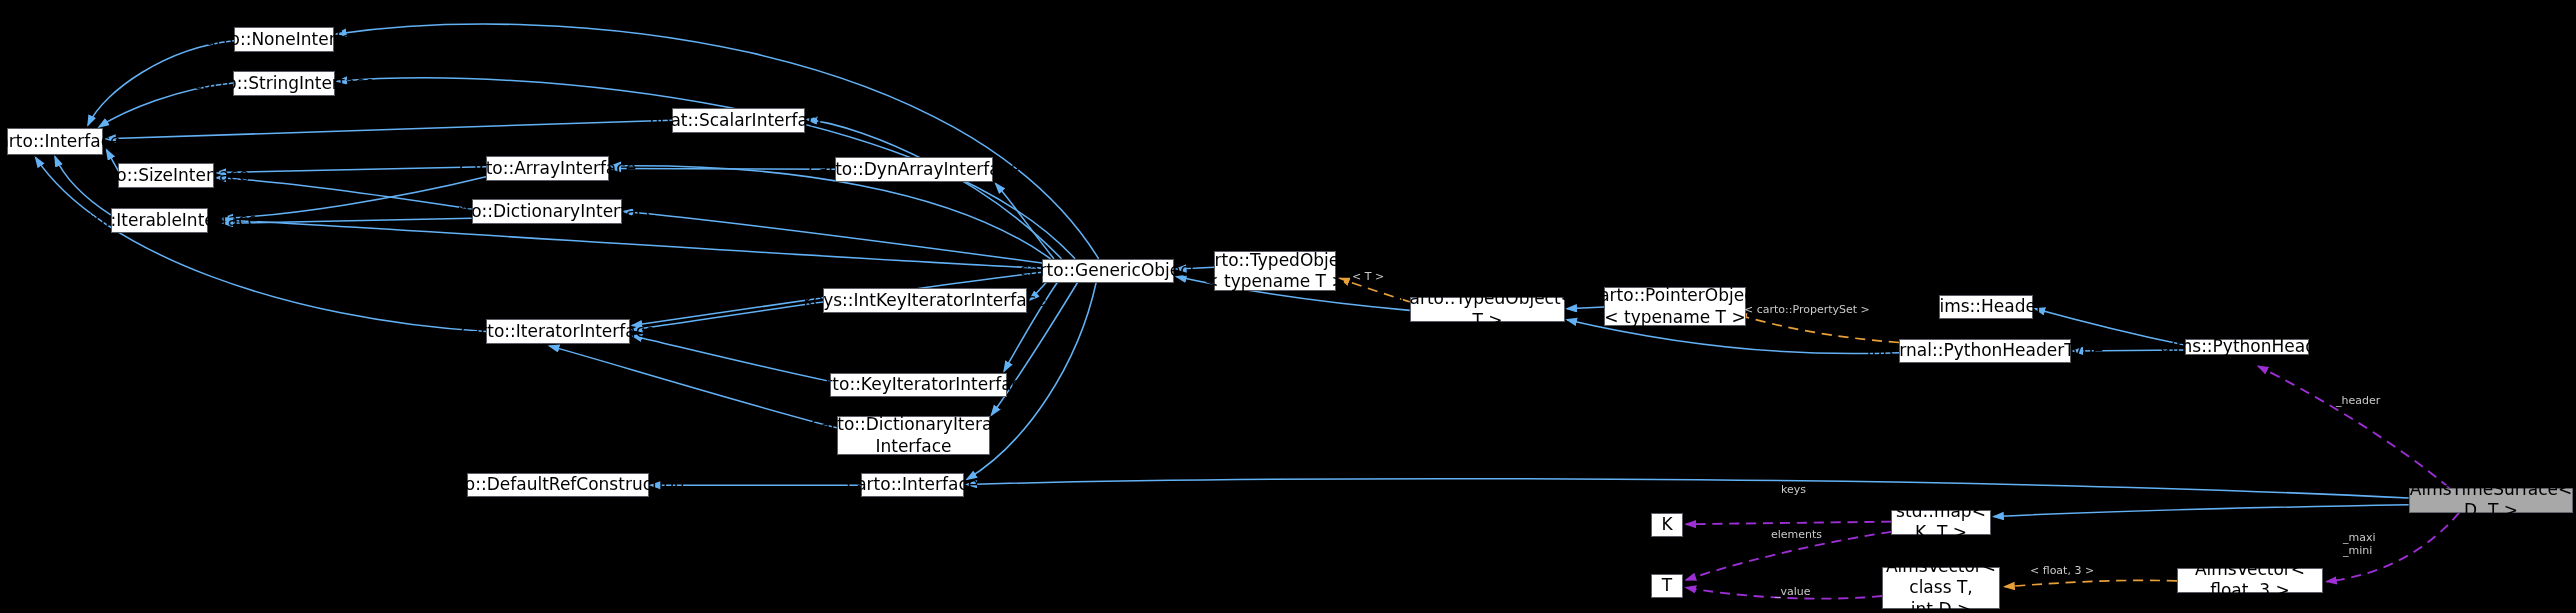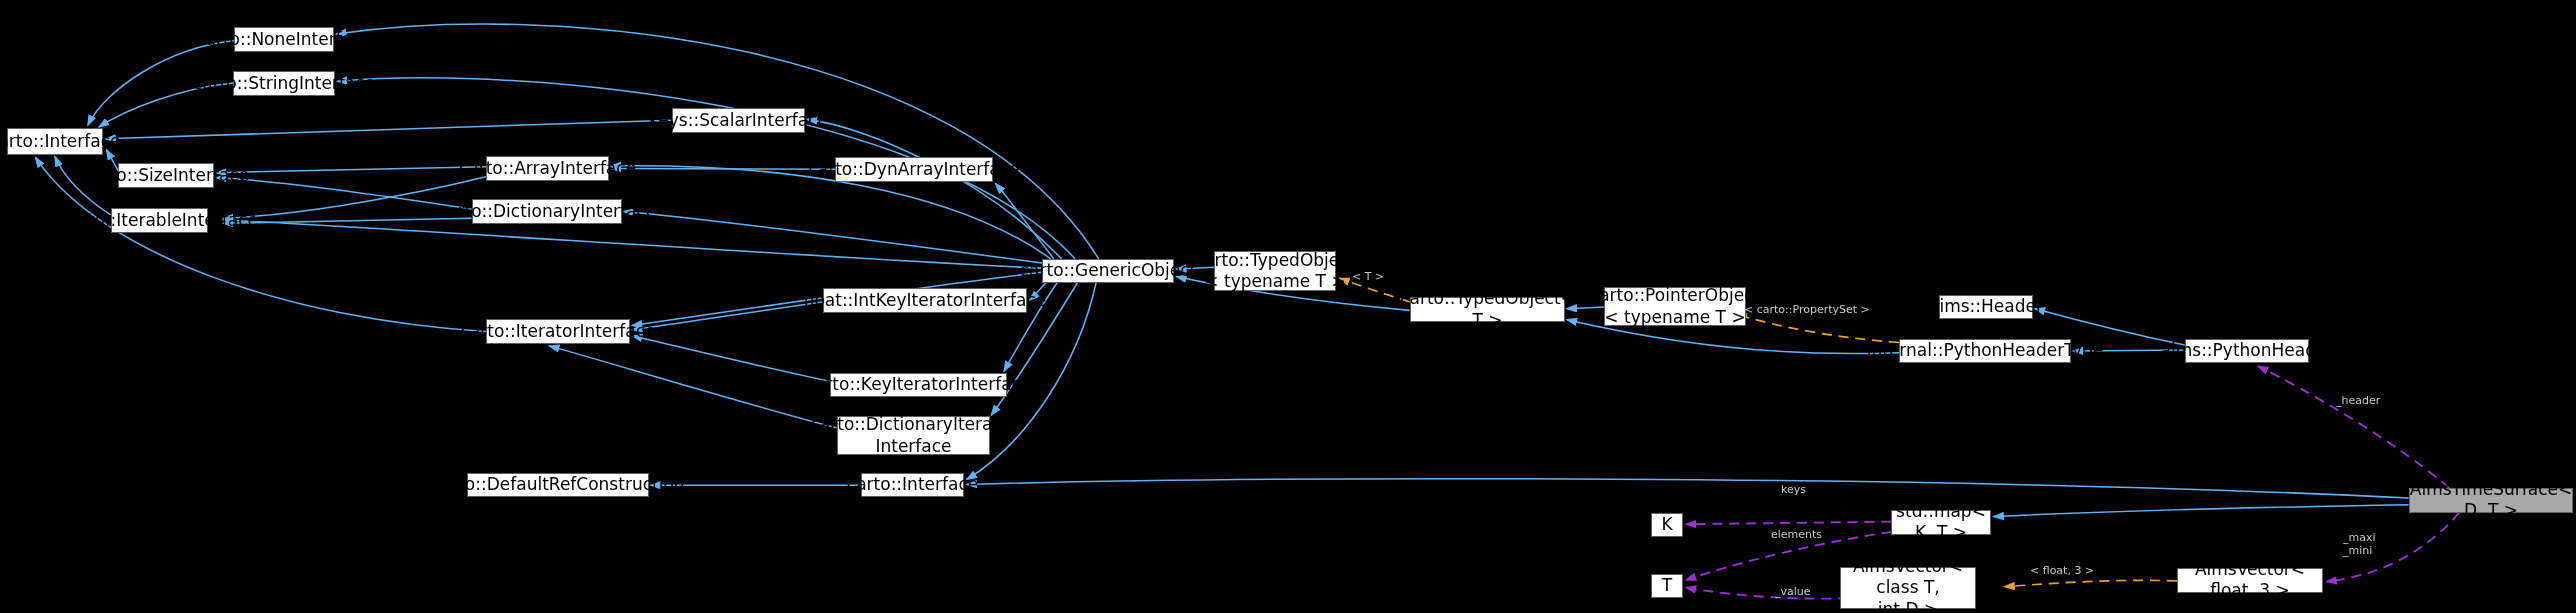--- a/index.html
+++ b/index.html
@@ -76,47 +76,47 @@
     <path class="use" d="M2898,577 C2828,518 2730,462 2672,433" marker-end="url(#arrow-purple)"></path>
     <path class="use" d="M2910,606 C2868,656 2812,681 2753,688" marker-end="url(#arrow-purple)"></path>
     <path class="use" d="M2238,617 L1995,620" marker-end="url(#arrow-purple)"></path>
     <path class="use" d="M2238,629 C2138,644 2044,669 1995,686" marker-end="url(#arrow-purple)"></path>
     <path class="use" d="M2227,705 C2138,713 2044,704 1995,695" marker-end="url(#arrow-purple)"></path>
   </svg>
 
   <div class="node" style="left:6.8px;top:128px;width:96px;height:27px">carto::Interface</div>
   <div class="node" style="left:234px;top:27px;width:100px;height:25px">carto::NoneInterface</div>
   <div class="node" style="left:233px;top:71px;width:102px;height:25px">carto::StringInterface</div>
-  <div class="node" style="left:672px;top:108px;width:133px;height:25px">keys::ScalarInterface</div>
+  <div class="node" style="left:672px;top:108px;width:133px;height:25px">float::ScalarInterface</div>
   <div class="node" style="left:118px;top:163px;width:96px;height:25px">carto::SizeInterface</div>
   <div class="node" style="left:486px;top:156px;width:123px;height:24.5px">carto::ArrayInterface</div>
   <div class="node" style="left:835px;top:157px;width:158px;height:24.5px">carto::DynArrayInterface</div>
   <div class="node" style="left:111px;top:208px;width:97px;height:25px">carto::IterableInterface</div>
   <div class="node" style="left:472px;top:199px;width:150px;height:25px">carto::DictionaryInterface</div>
   <div class="node" style="left:1042px;top:259px;width:132px;height:24px">carto::GenericObject</div>
   <div class="node" style="left:1214px;top:251px;width:122px;height:40px">carto::TypedObject
 &lt; typename T &gt;</div>
   <div class="node" style="left:1410px;top:297px;width:155px;height:25px">carto::TypedObject&lt; T &gt;</div>
   <div class="node" style="left:1604px;top:287px;width:142px;height:39px">carto::PointerObject
 &lt; typename T &gt;</div>
   <div class="node" style="left:1939px;top:295px;width:94px;height:24px">aims::Header</div>
   <div class="node" style="left:1899px;top:339px;width:172px;height:24px">internal::PythonHeaderType</div>
-  <div class="node" style="left:2185px;top:339px;width:124px;height:24px">aims::PythonHeader</div>
-  <div class="node" style="left:823px;top:288px;width:204px;height:24.5px">float::IntKeyIteratorInterface</div>
+  <div class="node" style="left:2185px;top:339px;width:124px;height:16px">aims::PythonHeader</div>
+  <div class="node" style="left:823px;top:288px;width:204px;height:24.5px">keys::IntKeyIteratorInterface</div>
   <div class="node" style="left:486px;top:319px;width:144px;height:24.5px">carto::IteratorInterface</div>
   <div class="node" style="left:830px;top:373px;width:177px;height:24px">carto::KeyIteratorInterface</div>
   <div class="node" style="left:837px;top:416px;width:153px;height:39px">carto::DictionaryIterator
 Interface</div>
   <div class="node" style="left:467px;top:473px;width:182px;height:24px">carto::DefaultRefConstruction</div>
   <div class="node" style="left:861px;top:473px;width:103px;height:24px">carto::Interface</div>
   <div class="node highlight" style="left:2409px;top:488px;width:164px;height:24.5px">AimsTimeSurface&lt; D, T &gt;</div>
   <div class="node" style="left:1651px;top:513px;width:32px;height:24px">K</div>
   <div class="node" style="left:1891px;top:510px;width:100px;height:24.5px">std::map&lt; K, T &gt;</div>
   <div class="node" style="left:1651px;top:574px;width:32px;height:24px">T</div>
-  <div class="node" style="left:1840px;top:567px;width:136px;height:42px">AimsVector&lt; class T,
+  <div class="node" style="left:1882px;top:567px;width:118px;height:42px">AimsVector&lt; class T,
 int D &gt;</div>
   <div class="node" style="left:2177px;top:568px;width:146px;height:24.5px">AimsVector&lt; float, 3 &gt;</div>
 
   <span class="edge-label" style="left:1352px;top:270px">&lt; T &gt;</span>
   <span class="edge-label" style="left:1744px;top:303px">&lt; carto::PropertySet &gt;</span>
   <span class="edge-label" style="left:2030px;top:564px">&lt; float, 3 &gt;</span>
   <span class="edge-label" style="left:2336px;top:394px">_header</span>
   <span class="edge-label" style="left:2343px;top:531px">_maxi
 _mini</span>
   <span class="edge-label" style="left:1781px;top:483px">keys</span>

